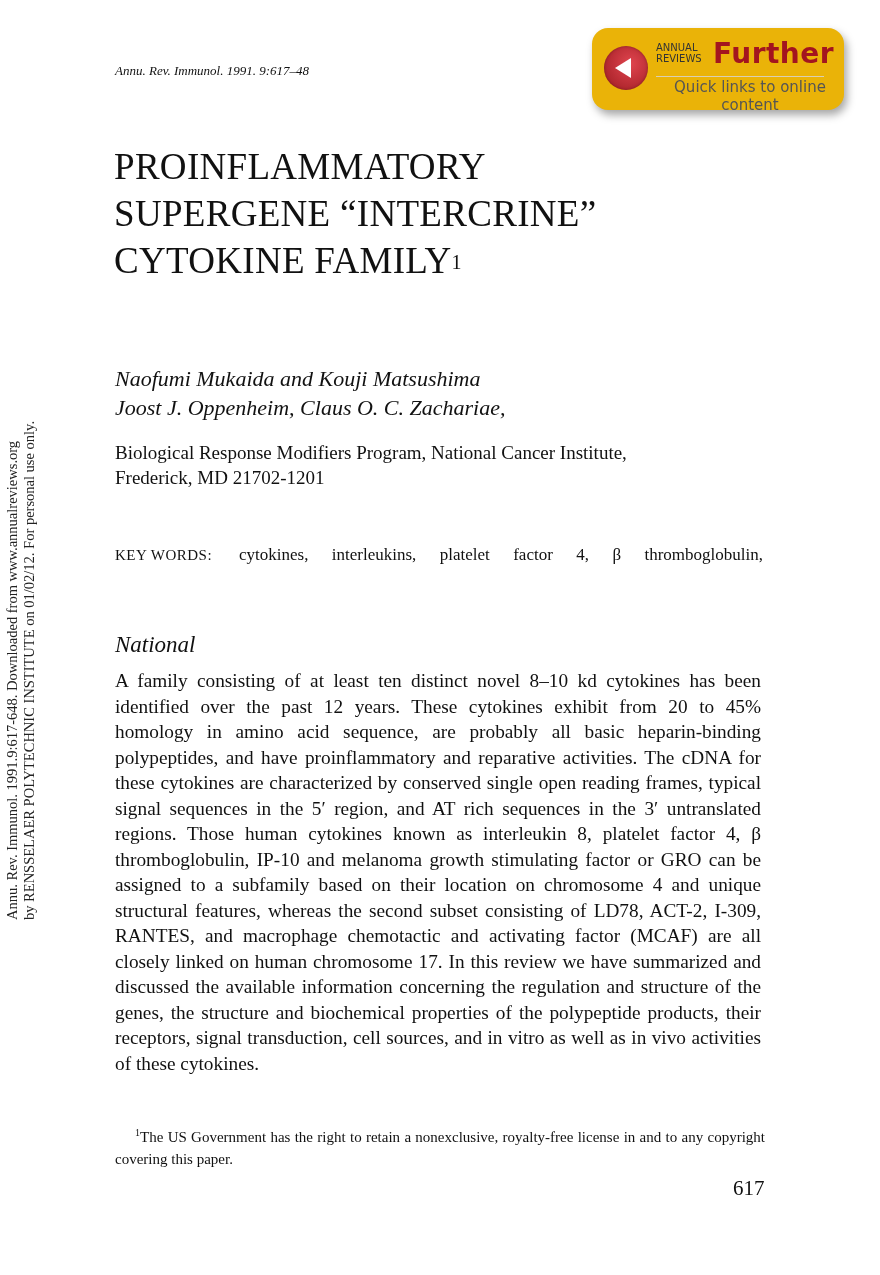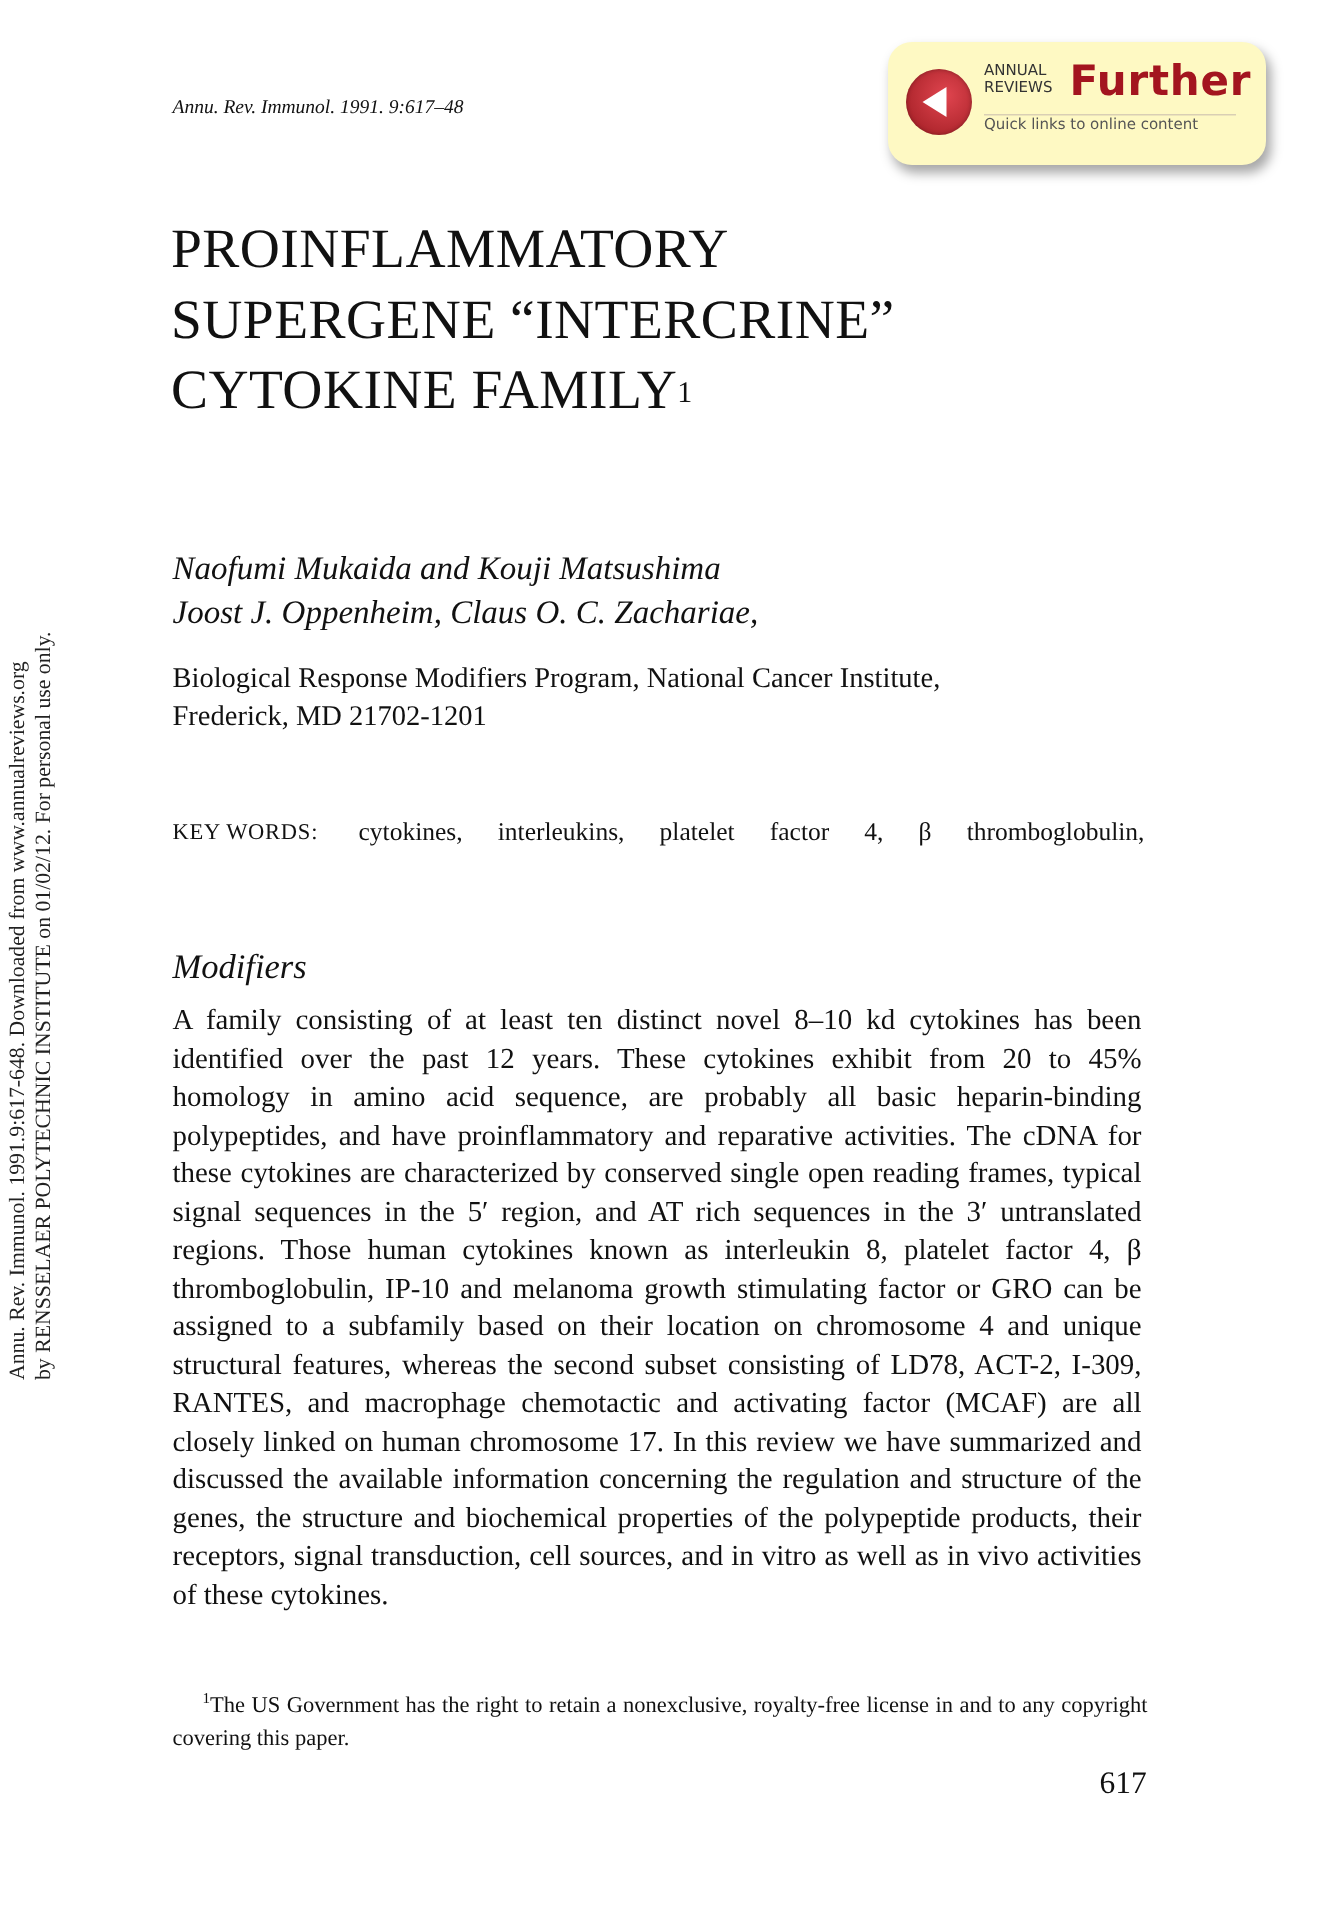--- a/index.html
+++ b/index.html
@@ -1,26 +1,26 @@
 <!DOCTYPE html>
 <html><head>
 <meta charset="utf-8">
 <style>
   html, body { margin:0; padding:0; background:#fff; }
   body { width:880px; height:1275px; position:relative; overflow:hidden; font-family:"Liberation Serif", serif; color:#111; }
   .side-note { position:absolute; left:4px; top:350px; width:40px; height:570px; }
   .side-note .inner { position:absolute; left:0; top:570px; transform-origin:0 0; transform:rotate(-90deg); width:570px; font-size:14.5px; line-height:17px; white-space:nowrap; color:#222; }
   .journal-ref { position:absolute; left:115px; top:63px; font-style:italic; font-size:13px; }
-  .badge { position:absolute; left:592px; top:28px; width:252px; height:82px; background:#fef9c3; border-radius:16px; box-shadow:3px 5px 8px rgba(0,0,0,0.35); }
+  .badge { position:absolute; left:592px; top:28px; width:252px; height:82px; background:#eab308; border-radius:16px; box-shadow:3px 5px 8px rgba(0,0,0,0.35); }
   .badge .circle { position:absolute; left:12px; top:18px; width:44px; height:44px; border-radius:50%; background:radial-gradient(circle at 60% 40%, #e0454f, #9c1a20); box-shadow:inset 0 0 3px rgba(0,0,0,0.3); }
   .badge .circle::after { content:""; position:absolute; left:11px; top:12px; border-top:10px solid transparent; border-bottom:10px solid transparent; border-right:16px solid #fff; }
   .badge .annual { position:absolute; left:64px; top:14px; font-family:"DejaVu Sans", sans-serif; font-size:10px; line-height:11px; color:#333; }
   .badge .further { position:absolute; left:121px; top:9px; font-family:"DejaVu Sans", sans-serif; font-size:28px; font-weight:bold; color:#a3151f; letter-spacing:0.5px; }
   .badge .rule { position:absolute; left:64px; top:48px; width:168px; height:1px; background:#d9cfb4; }
-  .badge .quick { position:absolute; left:64px; top:50px; font-family:"DejaVu Sans", sans-serif; font-size:10px; color:#555; }
+  .badge .quick { position:absolute; left:64px; top:50px; font-family:"DejaVu Sans", sans-serif; font-size:15px; color:#555;text-align:center; }
   .title { position:absolute; left:114px; top:143px; width:620px; font-size:37px; line-height:47px; letter-spacing:0.3px; }
   .title sup { font-size:20px; vertical-align:top; position:relative; top:2px; }
   .authors { position:absolute; left:115px; top:364px; font-style:italic; font-size:22px; line-height:29px; }
   .affil { position:absolute; left:115px; top:440px; font-size:19px; line-height:25px; }
   .kw { position:absolute; left:115px; top:543px; width:648px; font-size:17px; line-height:24px; }
   .kw .lbl { position:absolute; left:0; top:0; font-size:15px; letter-spacing:0.5px; }
   .kw .txt { margin-left:124px; text-align:justify; text-align-last:justify; }
   .kw .txt2 { margin-left:124px; }
   .abs-h { position:absolute; left:115px; top:632px; font-style:italic; font-size:23px; }
   .abs { position:absolute; left:115px; top:668px; width:646px; font-size:19.3px; line-height:25.5px; text-align:justify; }
@@ -65,18 +65,18 @@
 <div class="affil">
   <div>Biological Response Modifiers Program, National Cancer Institute,</div>
   <div>Frederick, MD 21702-1201</div>
 </div>
 
 <div class="kw">
   <span class="lbl">KEY WORDS:</span>
   <div class="txt">cytokines, interleukins, platelet factor 4, β thromboglobulin,</div>
 </div>
 
-<div class="abs-h">Modifiers</div>
+<div class="abs-h">National</div>
 <div class="abs">A family consisting of at least ten distinct novel 8–10 kd cytokines has been identified over the past 12 years. These cytokines exhibit from 20 to 45% homology in amino acid sequence, are probably all basic heparin-binding polypeptides, and have proinflammatory and reparative activities. The cDNA for these cytokines are characterized by conserved single open reading frames, typical signal sequences in the 5′ region, and AT rich sequences in the 3′ untranslated regions. Those human cytokines known as interleukin 8, platelet factor 4, β thromboglobulin, IP-10 and melanoma growth stimulating factor or GRO can be assigned to a subfamily based on their location on chromosome 4 and unique structural features, whereas the second subset consisting of LD78, ACT-2, I-309, RANTES, and macrophage chemotactic and activating factor (MCAF) are all closely linked on human chromosome 17. In this review we have summarized and discussed the available information concerning the regulation and structure of the genes, the structure and biochemical properties of the polypeptide products, their receptors, signal transduction, cell sources, and in vitro as well as in vivo activities of these cytokines.</div>
 
 <div class="foot"><sup>1</sup><span>The US Government has the right to retain a nonexclusive, royalty-free license in and to any copyright covering this paper.</span></div>
 
 <div class="pageno">617</div>
 
 </body></html>

